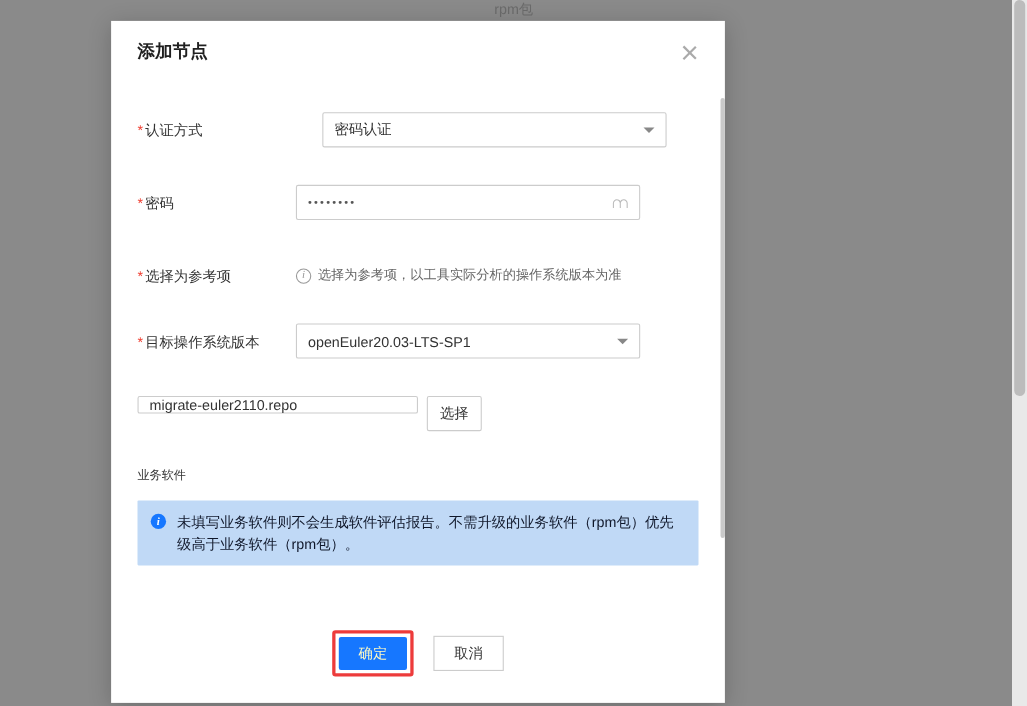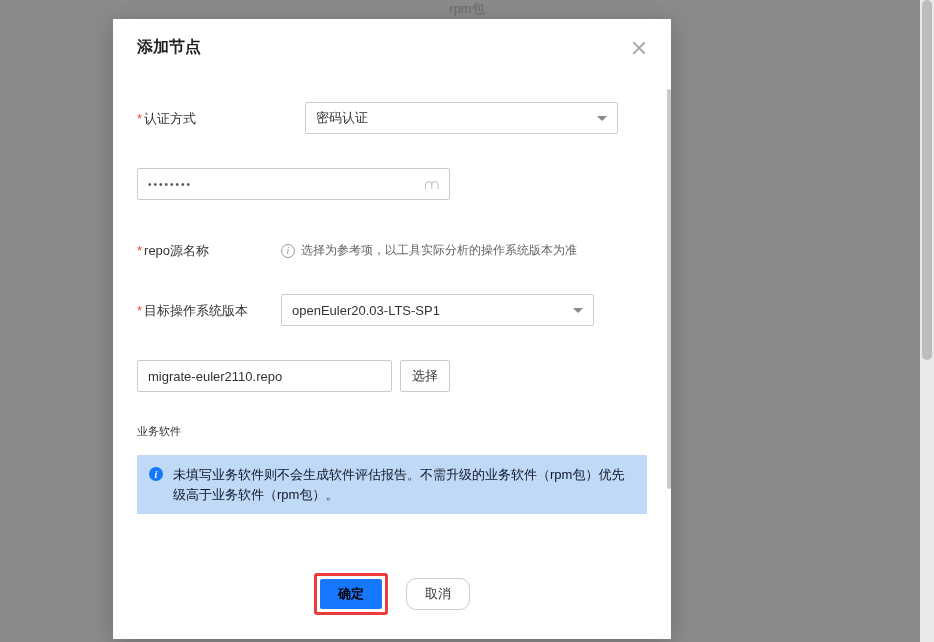--- a/index.html
+++ b/index.html
@@ -17,21 +17,21 @@
       position: absolute;
       top: 0;
       width: 100%;
       text-align: center;
       color: #6b6b6b;
       font-size: 13px;
     }
     .modal {
       position: absolute;
       top: 19px;
-      left: 113px;
+      left: 101px;
       width: 558px;
       height: 620px;
       background: #fff;
       box-shadow: 0 4px 20px rgba(0,0,0,0.2);
       display: flex;
       flex-direction: column;
     }
     .modal-header {
       display: flex;
       justify-content: space-between;
@@ -138,21 +138,21 @@
       margin-right: 6px;
       font-style: italic;
       font-family: serif;
     }
     .repo-row {
       display: flex;
       gap: 8px;
     }
     .repo-input {
       width: 255px;
-      height: 32px;
+      height: 16px;
       border: 1px solid #ccc;
       border-radius: 2px;
       padding: 0 10px;
       display: flex;
       align-items: center;
       font-size: 13px;
     }
     .select-btn {
       width: 50px;
       height: 32px;
@@ -207,36 +207,35 @@
       gap: 18px;
       padding: 16px 0 24px 0;
     }
     .btn-primary-wrap {
       border: 3px solid #ed3b3b;
       padding: 3px;
       border-radius: 3px;
     }
     .btn-primary {
       background: #1677ff;
-      color: #000000;
+      color: #fef9c3;
       border: none;
       padding: 6px 18px;
       font-size: 13px;
       cursor: pointer;
       border-radius: 2px;
-      font-weight: bold;
     }
     .btn-default {
       background: #fff;
       color: #333;
       border: 1px solid #ccc;
       padding: 6px 18px;
       font-size: 13px;
       cursor: pointer;
-      border-radius: 10px;
+      border-radius: 0;
     }
     .right-scrollbar {
       position: absolute;
       right: 0;
       top: 70px;
       width: 4px;
       height: 400px;
       background: #c9c9c9;
       border-radius: 2px;
     }
@@ -281,30 +280,31 @@
       <div class="label-col"><span class="required">*</span><span>认证方式</span></div>
       <div class="control-col">
         <div class="select-box">
           <span>密码认证</span>
           <span class="caret-down"></span>
         </div>
       </div>
     </div>
 
     <div class="form-row">
+      <div class="label-col"><span class="required">*</span><span>密码</span></div>
       <div class="control-col">
         <div class="input-box">
           <span class="pwd-dots">••••••••</span>
           <span class="eye-icon">⩋</span>
         </div>
       </div>
     </div>
 
     <div class="form-row">
-      <div class="label-col"><span class="required">*</span><span>repo源名称</span></div>
+      <div class="label-col"><span class="required">*</span><span>选择为参考项</span></div>
       <div class="control-col">
         <div class="helper-line">
           <span class="info-circle">i</span>
           <span>选择为参考项，以工具实际分析的操作系统版本为准</span>
         </div>
       </div>
     </div>
 
     <div class="form-row">
       <div class="label-col"><span class="required">*</span><span>目标操作系统版本</span></div>

